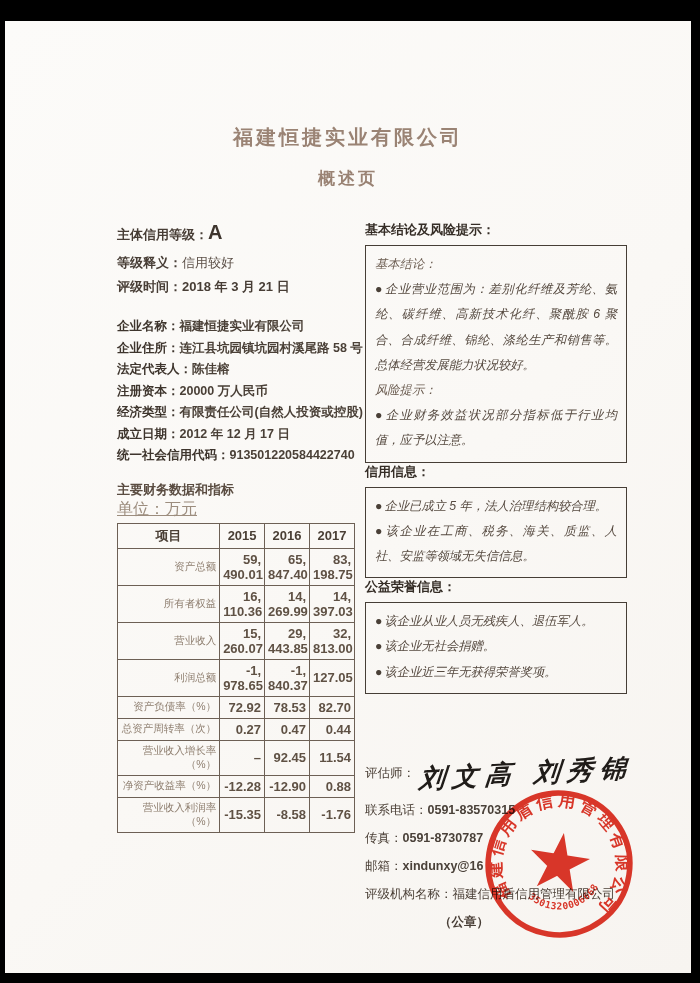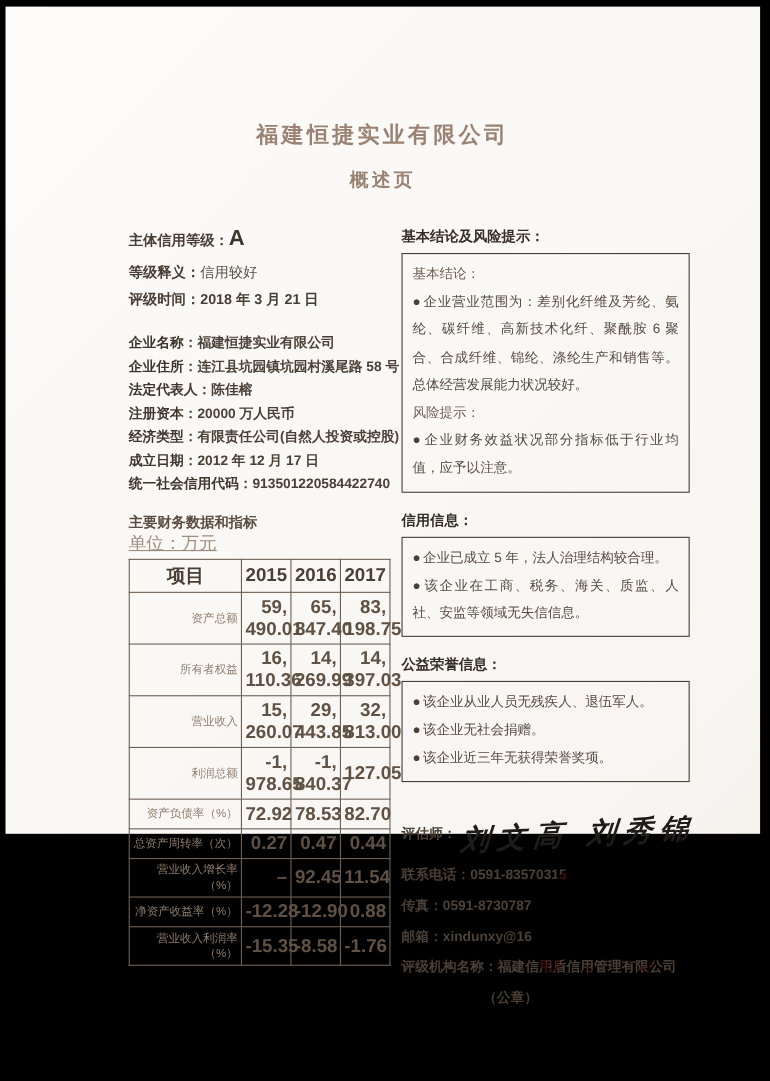--- a/index.html
+++ b/index.html
@@ -1,58 +1,58 @@
 <!DOCTYPE html>
 <html><head>
 <meta charset="utf-8">
 <style>
   html,body{margin:0;padding:0;background:#222;}
   .screenshot{position:relative;width:700px;height:983px;background:#000;overflow:hidden;
     font-family:"Liberation Sans","DejaVu Sans",sans-serif;}
-  .page{position:absolute;left:5px;top:6px;width:686px;height:752px;
+  .page{position:absolute;left:5px;top:21px;width:686px;height:952px;
     background:linear-gradient(135deg,#fcfbf9 0%,#faf8f5 55%,#f7f4f0 100%);}
   
   .doc-title{position:absolute;left:0;width:100%;text-align:center;color:#9a8374;
     letter-spacing:3px;}
   .t1{top:103px;font-size:20px;font-weight:600;}
   .t2{top:146px;font-size:17px;font-weight:600;}
   
   .left-col{position:absolute;left:112px;top:193px;width:252px;color:#453b33;}
   .rating-line{font-size:13px;line-height:1.85;font-weight:700;color:#473d35;}
   .rating-line .grade{font-size:20px;font-weight:700;color:#3e352e;}
   .rating-line .soft{font-weight:400;color:#5c5048;}
   .company{margin-top:17px;font-size:12.5px;line-height:1.72;}
   .company .lbl{font-weight:700;color:#3e352d;}
   .company .val{font-weight:600;color:#4a4037;}
   
   .fin{margin-top:14px;}
   .fin-head{display:flex;justify-content:space-between;align-items:flex-start;flex-direction:column;}
   .fin-title{font-size:13px;font-weight:700;color:#5a4c41;}
   .fin-unit{font-size:16px;color:#9c8d7e;padding-right:4px;text-decoration:underline;}
   table.fin-table{border-collapse:collapse;margin-top:3px;width:238px;table-layout:fixed;}
-  .fin-table th,.fin-table td{border:1.5px solid #6d6055;font-size:17px;padding:3px 3px;
+  .fin-table th,.fin-table td{border:1.5px solid #6d6055;font-size:13px;padding:3px 3px;
     vertical-align:middle;}
   .fin-table th{font-weight:700;color:#4a3f35;text-align:center;}
   .fin-table col.c-item{width:100px;}
   .fin-table col.c-y{width:44px;}
   .fin-table td.item{color:#8d7d6e;font-size:10.5px;text-align:right;}
   .fin-table td.num{color:#5f5144;text-align:right;font-weight:600;word-break:keep-all;}
   
   .right-col{position:absolute;left:360px;top:200px;width:262px;color:#41372f;}
   .sec-head{font-size:13px;font-weight:700;color:#352d26;margin:0 0 6px 0;}
   .sec-box{border:1.5px solid #463e36;padding:6px 9px 8px 9px;font-size:12.3px;
-    line-height:2.05;text-align:justify;color:#564a40;margin-bottom:16px;}
+    line-height:2.05;text-align:justify;color:#564a40;margin-bottom:0;font-style:italic;}
   .sub-head{color:#6b5c50;}
   .bullet{position:relative;}
   .bullet .dot{color:#4a4037;margin-right:2px;}
   
   .footer{position:absolute;left:360px;top:735px;width:300px;font-size:12.5px;
     color:#453b33;}
   .f-line{margin-bottom:11px;}
-  .f-lbl{font-weight:700;color:#4a3f36;}
+  .f-lbl{font-weight:400;color:#4a3f36;}
   .f-val{font-weight:600;color:#4a4139;}
   .sig{display:inline-block;font-family:"DejaVu Serif","Liberation Serif",serif;
     font-style:italic;font-size:26px;font-weight:700;color:#201c19;letter-spacing:7px;
     transform:rotate(-3deg) skewX(-8deg);vertical-align:middle;margin-left:4px;}
   .agency{margin-top:6px;}
   .seal-note{margin-top:10px;margin-left:74px;font-weight:700;color:#473d35;}
   
   .stamp{position:absolute;left:468px;top:757px;width:172px;height:172px;
     opacity:.92;mix-blend-mode:multiply;pointer-events:none;}
 </style>

